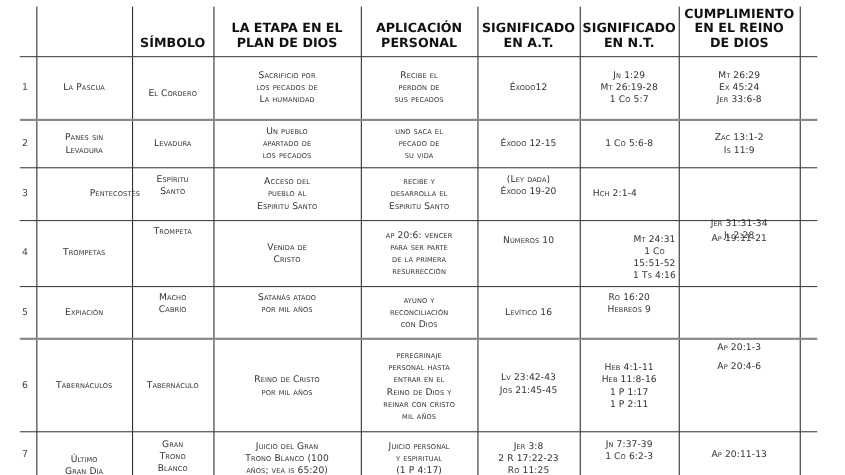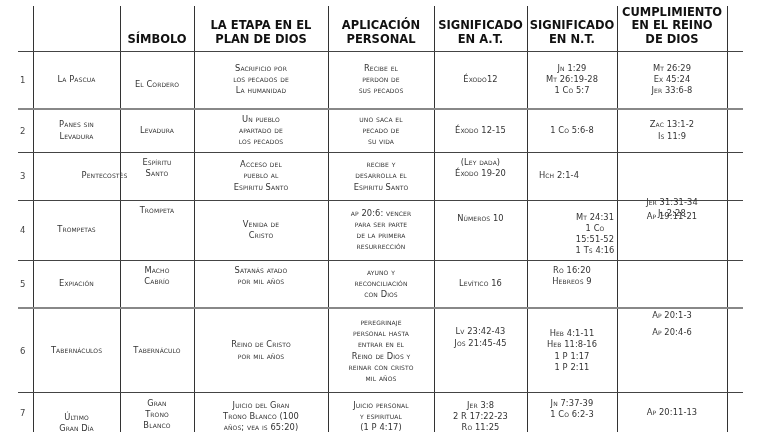--- a/index.html
+++ b/index.html
@@ -129,21 +129,21 @@
   <div class="cell txt" style="left:33px;top:309px;width:87px;height:83px;">Tabernáculos</div>
   <div class="cell txt" style="left:120px;top:309px;width:74px;height:83px;">Tabernáculo</div>
   <div class="cell txt" style="left:194px;top:309px;width:134px;height:83px;">Reino de Cristo
 por mil años</div>
   <div class="cell txt" style="left:328px;top:309px;width:106px;height:83px;">peregrinaje
 personal hasta
 entrar en el
 Reino de Dios y
 reinar con cristo
 mil años</div>
-  <div class="cell txt" style="left:434px;top:296px;width:93px;height:83px;">Lv 23:42-43
+  <div class="cell txt" style="left:434px;top:307px;width:93px;height:83px;">Lv 23:42-43
 Jos 21:45-45</div>
   <div class="cell txt" style="left:527px;top:309px;width:90px;height:83px;">Heb 4:1-11
 Heb 11:8-16
 1 P 1:17
 1 P 2:11</div>
   <div class="cell txt top" style="left:617px;top:309px;width:110px;height:83px;padding-top:18px;">Ap 20:4-6</div>
 
   <div class="cell num top" style="left:20px;top:392px;width:13px;height:60px;padding-top:16px;">7</div>
   <div class="cell txt top" style="left:33px;top:392px;width:87px;height:60px;padding-top:20px;">Último
 Gran Día</div>

